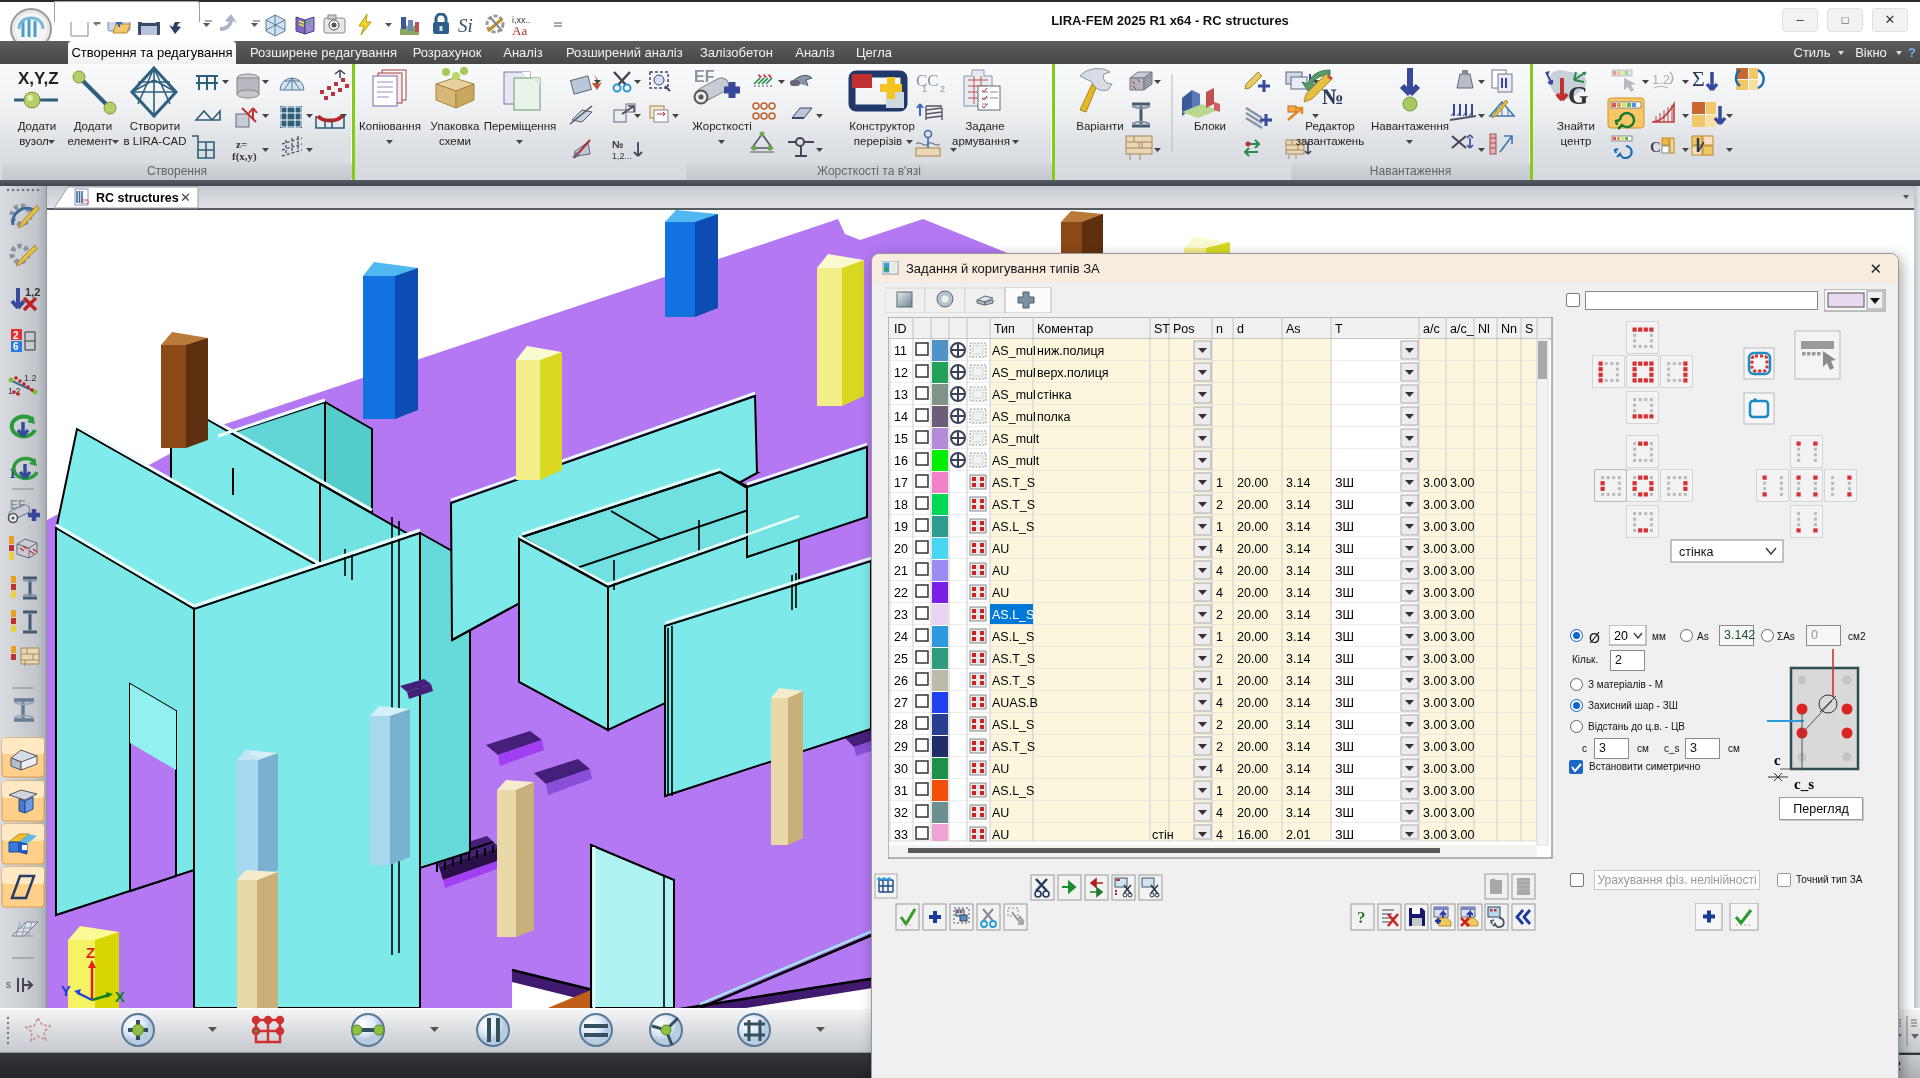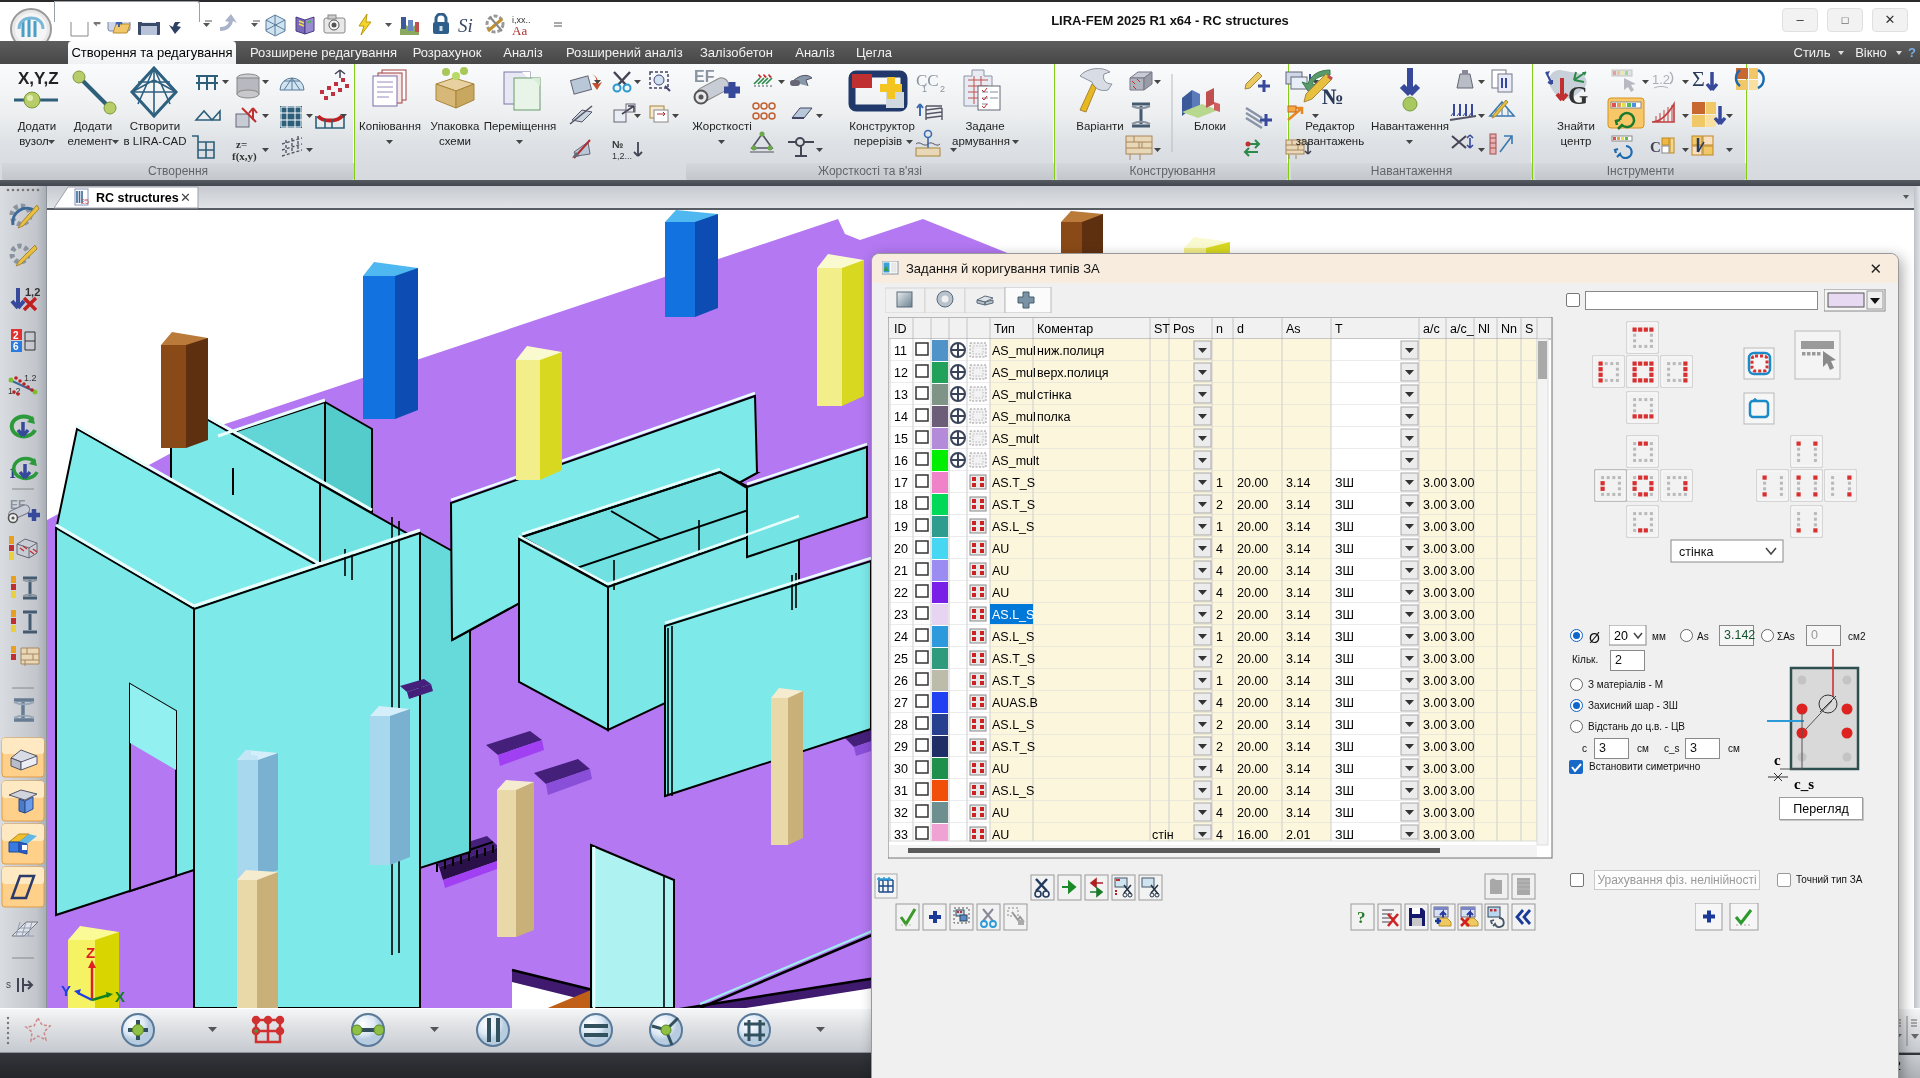--- a/index.html
+++ b/index.html
@@ -8,21 +8,21 @@
 
 #titlebar{left:0;top:0;width:1920px;height:41px;background:#fff;border-top:2px solid #2a2a2a}
 #title{left:1000px;top:13px;width:340px;text-align:center;font-size:13px;font-weight:700;color:#111}
 .winbtn{top:8px;width:36px;height:24px;background:#f2f2f2;border:1px solid #e0e0e0;border-radius:4px;text-align:center;font-size:13px;color:#333;line-height:22px}
 
 #tabrow{left:0;top:41px;width:1920px;height:23px;background:linear-gradient(#5d5d5d,#474747)}
 .rtab{position:absolute;top:41px;height:23px;color:#f2f2f2;font-size:13px;line-height:23px;text-align:center;white-space:nowrap}
 #activetab{position:absolute;left:68px;top:41px;width:168px;height:23px;background:linear-gradient(#fdfdfd,#f0f1f3);border-radius:4px 4px 0 0;color:#000;font-size:13px;line-height:23px;text-align:center}
 
 #ribbon{left:0;top:64px;width:1920px;height:116px;background:linear-gradient(#fafbfc 0%,#eceef0 45%,#dde0e4 70%,#d6dade 100%)}
-.rgroup{position:absolute;top:64px;height:116px;border-right:1px solid #84cc16;box-shadow:inset -1px 0 0 #fdfdfd}
+.rgroup{position:absolute;top:64px;height:116px;border-right:3px solid #84cc16;box-shadow:inset -1px 0 0 #fdfdfd}
 .gcap{position:absolute;left:0;bottom:0;width:100%;height:17px;background:linear-gradient(#d4d7db,#c3c7cb);color:#62666b;font-size:12px;text-align:center;line-height:16px;border-radius:0 0 2px 2px}
 .dar{position:absolute;width:0;height:0;border-left:3.5px solid transparent;border-right:3.5px solid transparent;border-top:4px solid #555}
 #ribbonedge{left:0;top:180px;width:1920px;height:6px;background:linear-gradient(#565a62,#42464e)}
 
 #doctabbar{left:0;top:186px;width:1920px;height:24px;background:linear-gradient(#c6cad0,#e3e5e8)}
 #doctab{position:absolute;left:54px;top:1px;width:146px;height:21px;background:#fff;border:1px solid #9aa0a8;border-bottom:none;border-radius:0 3px 0 0}
 #doctabbar .bline{position:absolute;left:0;top:22px;width:1920px;height:2px;background:#585d64}
 
 #ltoolbar{left:0;top:186px;width:47px;height:822px;background:linear-gradient(90deg,#d9dce0,#c2c6cc 80%,#a9adb5);border-right:1px solid #8e939b}
 
@@ -145,28 +145,22 @@
     <div class="dar" style="left:1896px;top:51px;border-top-color:#ddd"></div>
 <div class="rtab" style="left:1905px;width:14px;color:#7ab0e8;font-weight:700">?</div>
 
 <div class="abs" id="ribbon"></div>
 <div class="rgroup" style="left:2px;width:353px">
       <div class="gcap">Створення</div>
     </div>
 <div class="rgroup" style="left:686px;width:369px">
       <div class="gcap">Жорсткості та в'язі</div>
     </div>
-<div class="rgroup" style="left:1057px;width:232px">
-      <div class="gcap">Конструювання</div>
-    </div>
 <div class="rgroup" style="left:1291px;width:242px">
       <div class="gcap">Навантаження</div>
-    </div>
-<div class="rgroup" style="left:1535px;width:212px">
-      <div class="gcap">Інструменти</div>
     </div>
 <svg class="abs" style="left:0px;top:64px" width="1920" height="116">
 
 <g transform="translate(14,4)">
         <text x="4" y="16" font-size="17" font-weight="700" fill="#222">X,Y,Z</text>
         <path d="M0 32h44" stroke="#2e5f7a" stroke-width="3"></path>
         <circle cx="18" cy="32" r="8" fill="#b8cc6a" stroke="#7a9a3a"></circle>
         <circle cx="16" cy="30" r="3" fill="#e0eeb0"></circle>
       </g>
 <text x="37" y="66" font-size="11.5" fill="#222" text-anchor="middle">Додати</text>

